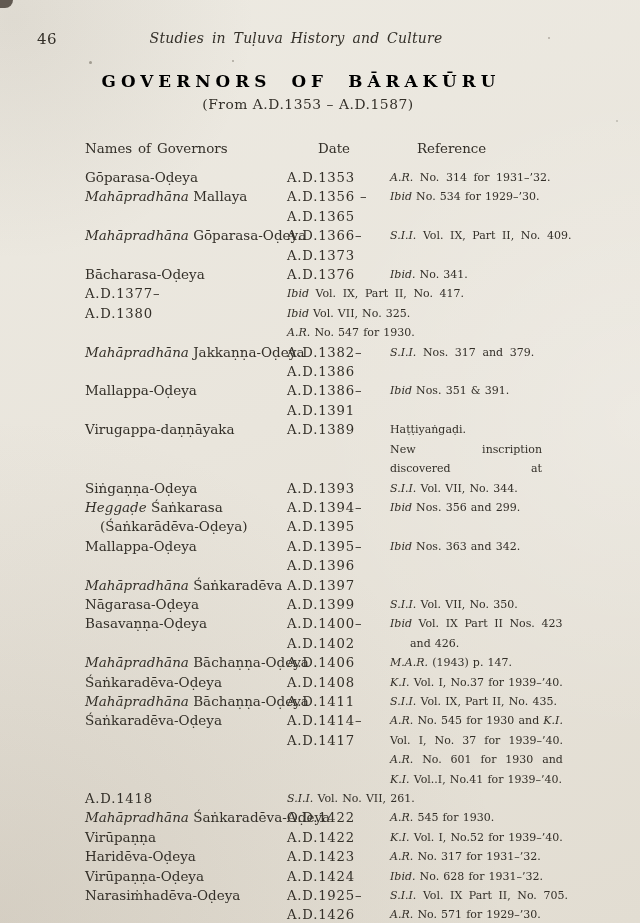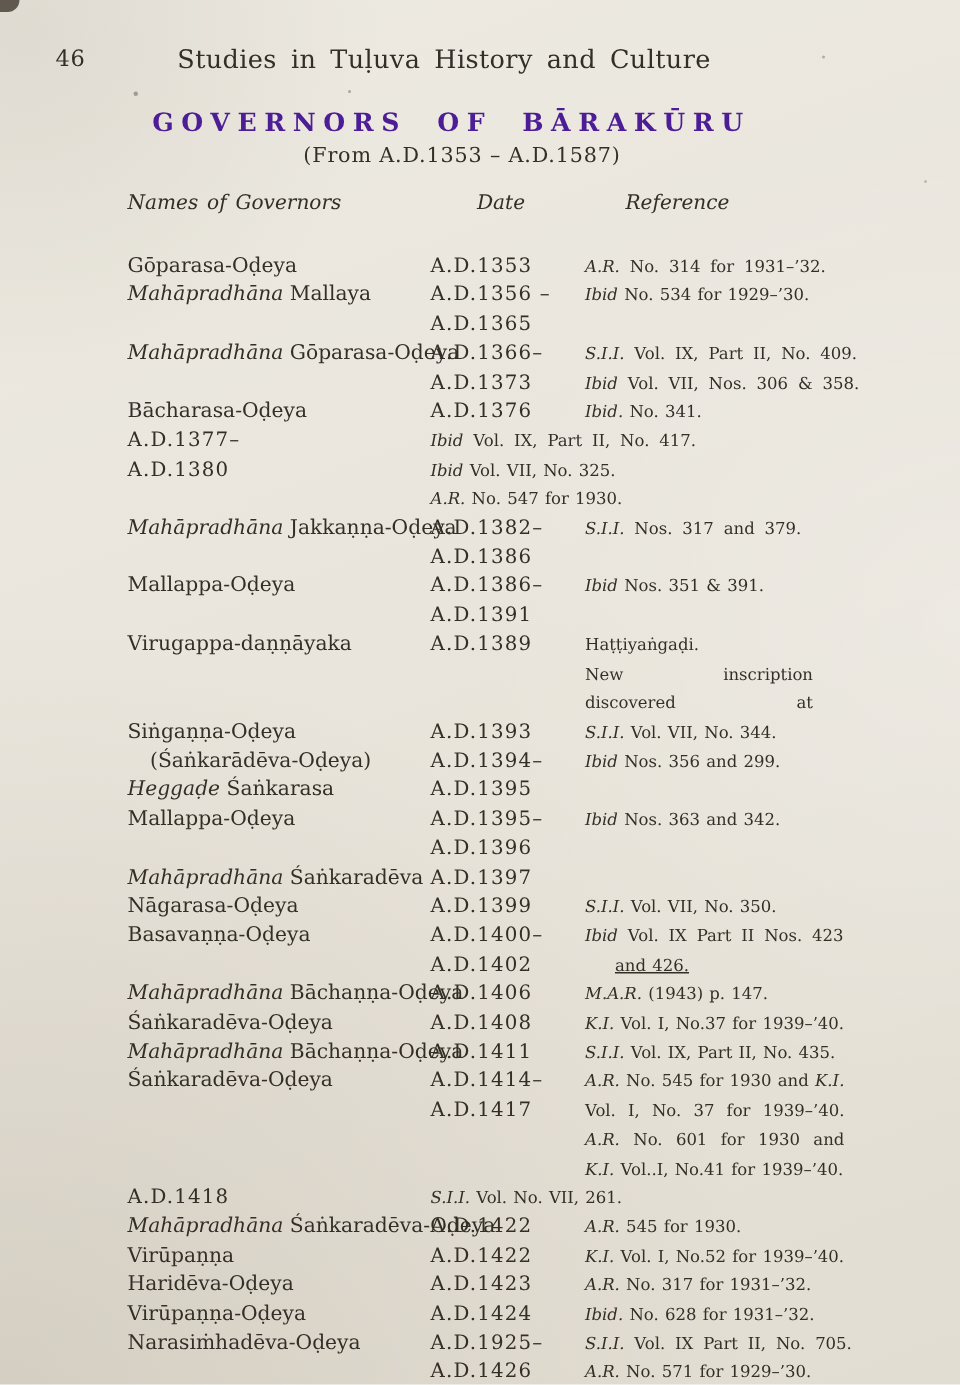--- a/index.html
+++ b/index.html
@@ -11,51 +11,51 @@
       radial-gradient(circle at 0% 100%, rgba(130,115,95,.16), transparent 45%),
       radial-gradient(circle at 2% 2%, rgba(120,108,90,.12), transparent 22%),
       radial-gradient(circle at 100% 45%, rgba(255,255,255,.22), transparent 40%),
       linear-gradient(160deg,#edeae2 0%, #e9e5dc 45%, #e2ddd2 100%);
   }
   .page{position:absolute;inset:0;}
   .it{font-style:italic;}
   .page-number{position:absolute;left:37px;top:30px;font-size:15px;letter-spacing:.03em;}
   .running-head{
     position:absolute;left:0;right:48px;top:30px;text-align:center;
-    font-size:17px;letter-spacing:.015em;word-spacing:.22em;
+    font-style:italic;font-size:14px;letter-spacing:.015em;word-spacing:.22em;
   }
   .doc-title{
     position:absolute;left:0;right:38px;top:71px;text-align:center;
     font-size:16.8px;font-weight:700;letter-spacing:.30em;word-spacing:.55em;
-    color:#4c1d95;
+    color:#000000;
   }
   .doc-subtitle{
     position:absolute;left:0;right:24px;top:96px;text-align:center;
     font-size:13.8px;letter-spacing:.04em;
   }
-  .col-head{position:absolute;top:128px;font-style:italic;font-size:13.4px;word-spacing:.12em;}
+  .col-head{position:absolute;top:141px;font-size:13.4px;word-spacing:.12em;}
   .col-head.name{left:85px;}
   .col-head.date{left:303px;margin-left:15px;}
   .col-head.ref{left:417px;}
   .table-rows{position:absolute;left:0;top:168px;width:556px;}
   .row{
     display:grid;grid-template-columns:202px 103px 1fr;
     padding-left:85px;padding-right:14px;
     align-items:start;
   }
   .line{line-height:19.4px;white-space:nowrap;}
   .cell{min-height:19.4px;}
   .name-cell{font-size:13.5px;}
   .name-indent{padding-left:15px;}
   .date-cell{font-size:13.2px;letter-spacing:.06em;}
   .ref-cell{font-size:11px;}
   .ref-line{word-spacing:.06em;}
   .ref-line.wide{word-spacing:.28em;}
   .ref-line.just{white-space:normal;display:block;text-align:justify;text-align-last:justify;width:100%;}
-  .ref-indent{padding-left:20px;text-decoration:underline;}
+  .ref-indent{padding-left:20px;}
   .corner-mark{
     position:absolute;left:0;top:0;width:13px;height:8px;
     background:#4a423a;border-radius:0 0 9px 0;opacity:.85;
   }
   .speck{position:absolute;background:#6b6458;border-radius:50%;}
   .speck.s1{left:89px;top:61px;width:3px;height:3px;opacity:.55;}
   .speck.s2{left:548px;top:37px;width:2px;height:2px;opacity:.45;}
   .speck.s3{left:232px;top:60px;width:2px;height:2px;opacity:.5;}
   .speck.s4{left:616px;top:120px;width:2px;height:2px;opacity:.35;}
 </style>
@@ -105,21 +105,20 @@
       <div class="row">
         <div class="cell name-cell">
           <div class="line"><span class="it">Mahāpradhāna </span><span>Gōparasa-Oḍeya</span></div>
         </div>
         <div class="cell date-cell">
           <div class="line">A.D.1366–</div>
           <div class="line">A.D.1373</div>
         </div>
         <div class="cell ref-cell">
           <div class="line ref-line wide"><span class="it">S.I.I.</span><span> Vol. IX, Part II, No. 409.</span></div>
-          <div class="line ref-line wide"><span class="it">Ibid</span><span> Vol. VII, Nos. 306 &amp; 358.</span></div>
         </div>
       </div>
       <div class="row">
         <div class="cell name-cell">
           <div class="line"><span>Bācharasa-Oḍeya</span></div>
         </div>
         <div class="cell date-cell">
           <div class="line">A.D.1376</div>
         </div>
         <div class="cell ref-cell">
@@ -179,22 +178,22 @@
         </div>
         <div class="cell date-cell">
           <div class="line">A.D.1393</div>
         </div>
         <div class="cell ref-cell">
           <div class="line ref-line"><span class="it">S.I.I.</span><span> Vol. VII, No. 344.</span></div>
         </div>
       </div>
       <div class="row">
         <div class="cell name-cell">
+          <div class="line"><span class="it">Heggaḍe </span><span>Śaṅkarasa</span></div>
           <div class="line name-indent">(Śaṅkarādēva-Oḍeya)</div>
-          <div class="line"><span class="it">Heggaḍe </span><span>Śaṅkarasa</span></div>
         </div>
         <div class="cell date-cell">
           <div class="line">A.D.1394–</div>
           <div class="line">A.D.1395</div>
         </div>
         <div class="cell ref-cell">
           <div class="line ref-line"><span class="it">Ibid</span><span> Nos. 356 and 299.</span></div>
         </div>
       </div>
       <div class="row">

